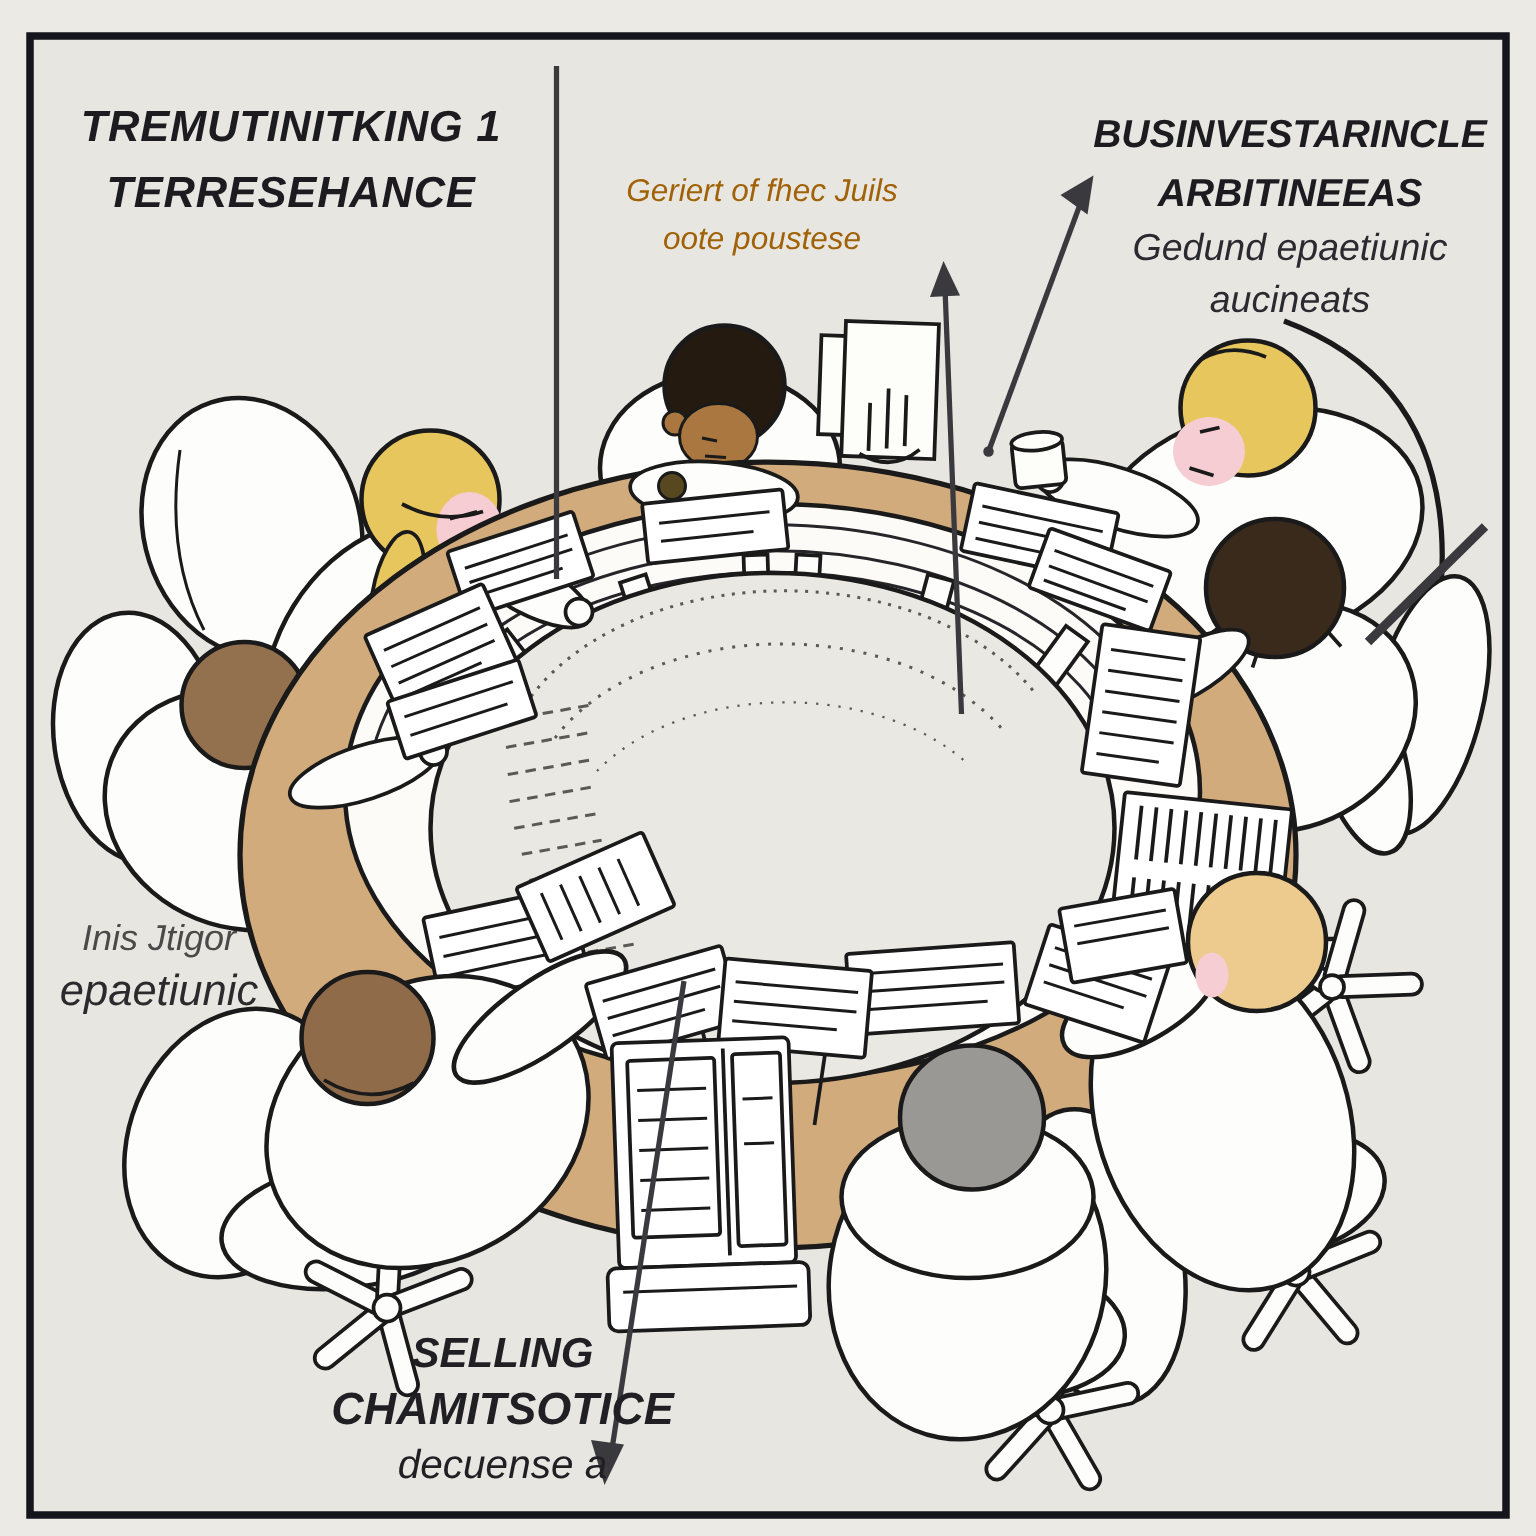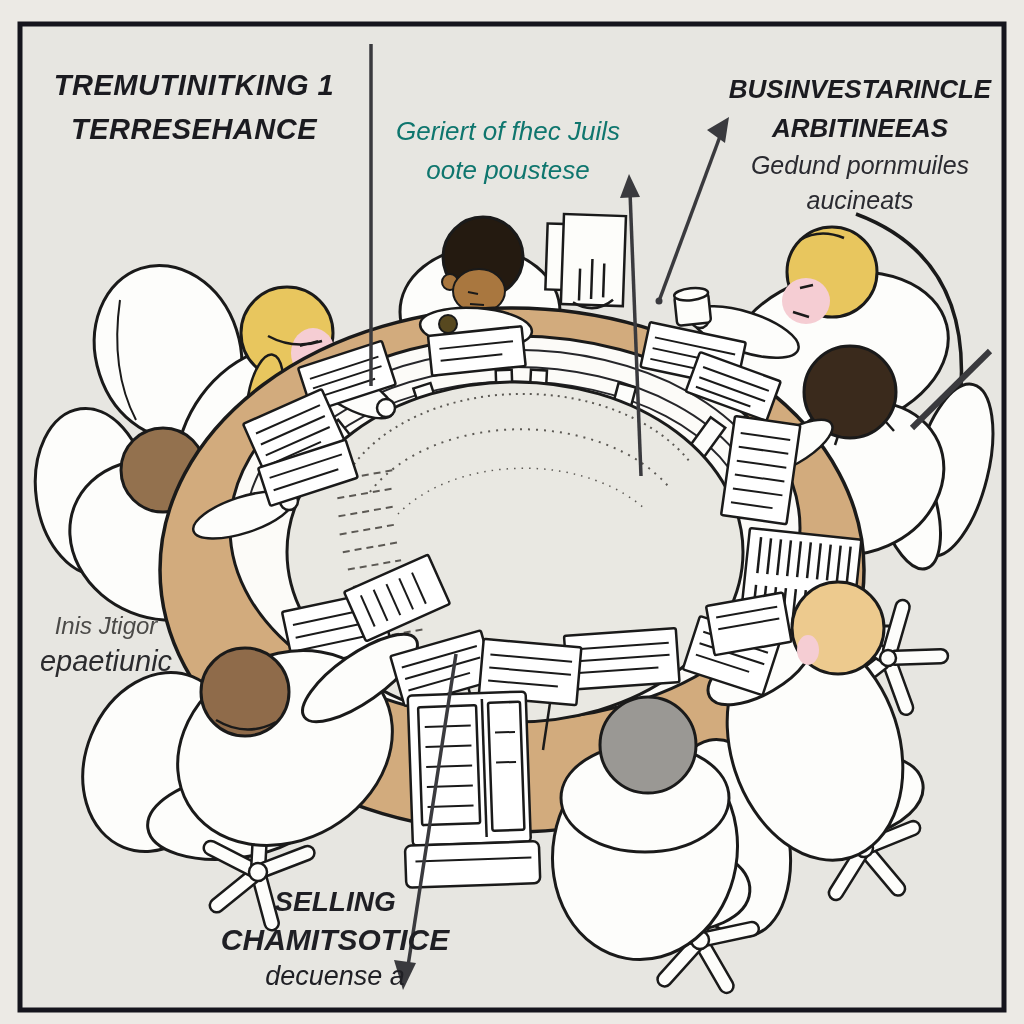--- a/index.html
+++ b/index.html
@@ -6,21 +6,21 @@
   body{
     width:1024px;height:1024px;position:relative;overflow:hidden;
     background:#eceae5;
     font-family:"Liberation Sans", sans-serif;
   }
   .stage{position:absolute;inset:0;}
   svg{position:absolute;top:0;left:0;}
   .label{position:absolute;text-align:center;color:#1e1e22;z-index:5;font-style:italic;}
   .lbl-line{white-space:nowrap;}
   #lbl-tl{left:34px;top:64px;width:320px;font-size:29px;font-weight:700;line-height:1.5;letter-spacing:.5px;color:#1b1b20;}
-  #lbl-tc{left:366px;top:112px;width:284px;font-size:26px;line-height:1.5;color:#0f766e;}
+  #lbl-tc{left:366px;top:112px;width:284px;font-size:21px;line-height:1.5;color:#a16207;}
   #lbl-tr{left:700px;top:70px;width:320px;color:#1b1b20;}
   #lbl-tr .b{font-size:26px;font-weight:700;line-height:1.5;}
   #lbl-tr .r{font-size:25px;font-weight:400;line-height:1.4;color:#2a2a30;}
   #lbl-ml{left:2px;top:610px;width:208px;line-height:1.35;}
   #lbl-ml .l1{font-size:24px;color:#4b4a48;}
   #lbl-ml .l2{font-size:29px;color:#2b2b2e;}
   #lbl-b{left:168px;top:884px;width:334px;color:#1f1f24;text-align:center;}
   #lbl-b .l1{font-size:28px;font-weight:700;line-height:1.3;}
   #lbl-b .l2{font-size:30px;font-weight:700;line-height:1.3;}
   #lbl-b .l3{font-size:27px;font-weight:400;line-height:1.3;}
@@ -375,21 +375,21 @@
   <div class="lbl-line">TREMUTINITKING 1</div>
   <div class="lbl-line">TERRESEHANCE</div>
 </div>
 <div class="label" id="lbl-tc">
   <div class="lbl-line">Geriert of fhec Juils</div>
   <div class="lbl-line">oote poustese</div>
 </div>
 <div class="label" id="lbl-tr">
   <div class="lbl-line b">BUSINVESTARINCLE</div>
   <div class="lbl-line b">ARBITINEEAS</div>
-  <div class="lbl-line r">Gedund pornmuiles</div>
+  <div class="lbl-line r">Gedund epaetiunic</div>
   <div class="lbl-line r">aucineats</div>
 </div>
 <div class="label" id="lbl-ml">
   <div class="lbl-line l1">Inis Jtigor</div>
   <div class="lbl-line l2">epaetiunic</div>
 </div>
 <div class="label" id="lbl-b">
   <div class="lbl-line l1">SELLING</div>
   <div class="lbl-line l2">CHAMITSOTICE</div>
   <div class="lbl-line l3">decuense a</div>

